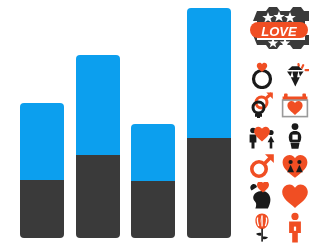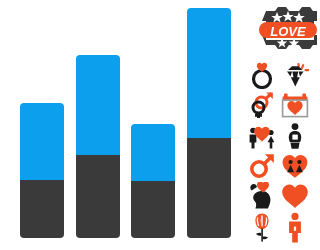--- a/index.html
+++ b/index.html
@@ -42,21 +42,21 @@
     </div>
 
     <div class="bar-group" style="left:187px;top:8px;width:44px;height:230px;">
       <div class="seg seg-top" style="top:0;height:130px;background:#0C9FEE;"></div>
       <div class="seg seg-bot" style="top:130px;height:100px;background:#3A3A3A;"></div>
     </div>
   </div>
 
   <div id="rail">
 
-    <div class="icon-cell" style="left:16px;top:4px;width:64px;height:52px;">
+    <div class="icon-cell" style="left:7px;top:4px;width:64px;height:52px;">
       <svg width="62" height="50" viewBox="0 0 62 50">
         <g fill="#3A3A3A">
           <path d="M9 6 h9 l3 -4 h8 l3 4 h10 l3 -4 h8 l3 4 h5 v10 h-4 v5 h-48 v-5 h-4z"></path>
           <path d="M5 30 h4 v5 h48 v-5 h4 v10 h-5 l-3 4 h-8 l-3 -4 h-10 l-3 4 h-8 l-3 -4 h-9z"></path>
         </g>
         <g fill="#FFFFFF">
           <polygon points="20,7 21.6,11 25.8,11 22.4,13.6 23.7,17.6 20,15.2 16.3,17.6 17.6,13.6 14.2,11 18.4,11"></polygon>
           <polygon points="31,6 32.6,10 36.8,10 33.4,12.6 34.7,16.6 31,14.2 27.3,16.6 28.6,12.6 25.2,10 29.4,10"></polygon>
           <polygon points="42,7 43.6,11 47.8,11 44.4,13.6 45.7,17.6 42,15.2 38.3,17.6 39.6,13.6 36.2,11 40.4,11"></polygon>
           <polygon points="25,33 26.4,36.6 30.2,36.6 27.2,38.9 28.3,42.5 25,40.3 21.7,42.5 22.8,38.9 19.8,36.6 23.6,36.6"></polygon>

